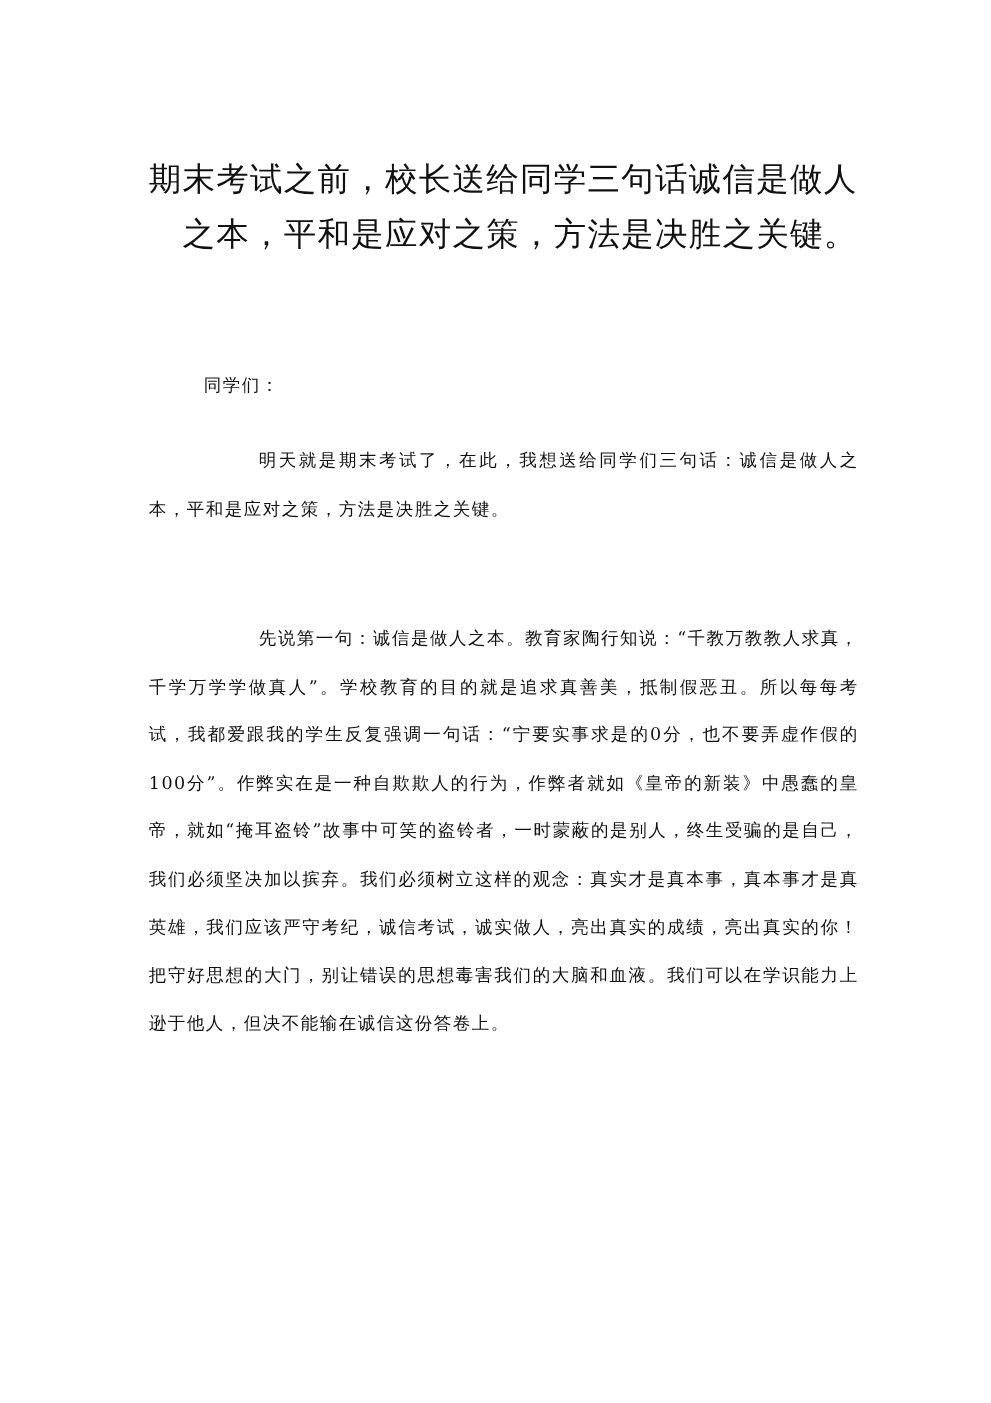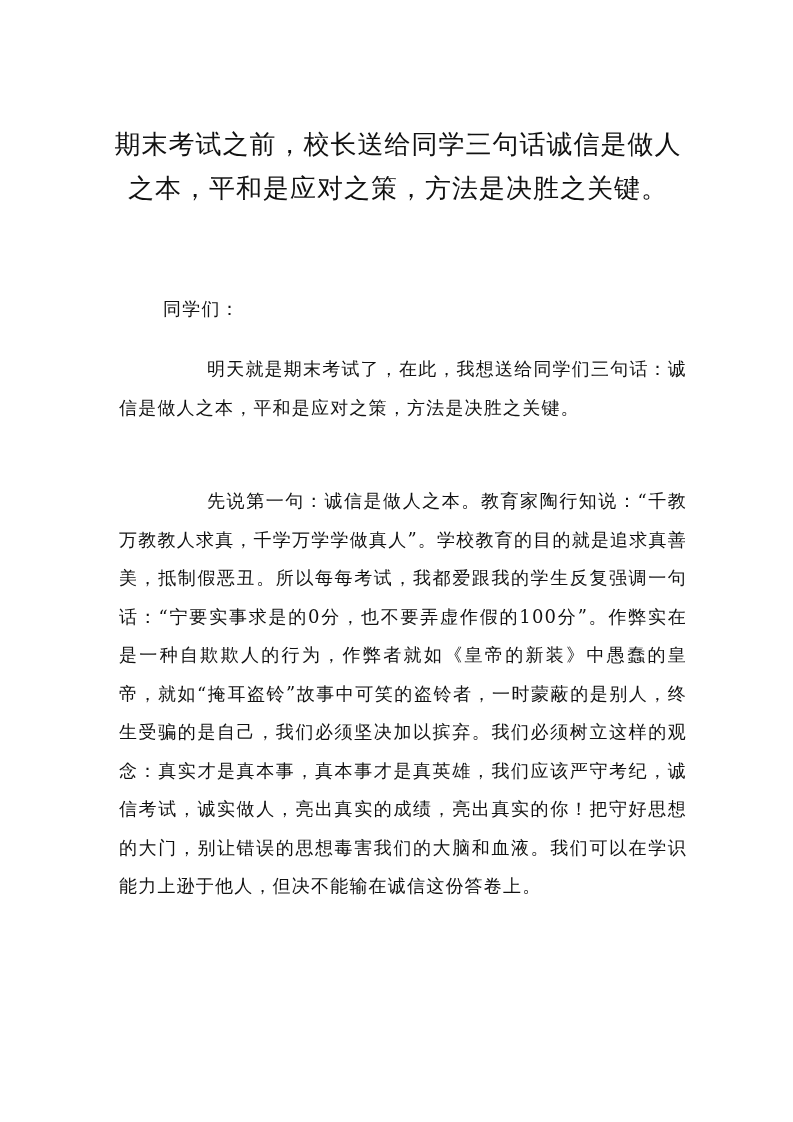--- a/index.html
+++ b/index.html
@@ -1,24 +1,24 @@
 <!DOCTYPE html>
 <html><head>
 <meta charset="utf-8">
 <style>
   html, body { margin: 0; padding: 0; background: #ffffff; }
   body { width: 793px; height: 1122px; position: relative; overflow: hidden;
          font-family: "DejaVu Serif", "Liberation Serif", serif; color: #111; }
   .title { position: absolute; left: 110px; top: 122px; width: 576px;
-           font-size: 26px; line-height: 44px; text-align: center; letter-spacing: 1px; }
-  .para { position: absolute; left: 119px; width: 568px; font-size: 18px;
+           font-size: 26px; line-height: 44px; text-align: right; letter-spacing: 1px; }
+  .para { position: absolute; left: 119px; width: 568px; font-size: 14px;
           line-height: 38.5px; letter-spacing: 1.2px; text-align: justify; }
   .greet { left: 163px; top: 290px; }
   .p1 { top: 350px; text-indent: 88px; }
-  .p2 { top: 482px; text-indent: 88px; }
+  .p2 { top: 492px; text-indent: 88px; }
 </style>
 </head>
 <body>
 
 <div>
   <div class="title">期末考试之前，校长送给同学三句话诚信是做人之本，平和是应对之策，方法是决胜之关键。</div>
   <div class="para greet">同学们：</div>
   <div class="para p1">明天就是期末考试了，在此，我想送给同学们三句话：诚信是做人之本，平和是应对之策，方法是决胜之关键。</div>
   <div class="para p2">先说第一句：诚信是做人之本。教育家陶行知说：“千教万教教人求真，千学万学学做真人”。学校教育的目的就是追求真善美，抵制假恶丑。所以每每考试，我都爱跟我的学生反复强调一句话：“宁要实事求是的0分，也不要弄虚作假的100分”。作弊实在是一种自欺欺人的行为，作弊者就如《皇帝的新装》中愚蠢的皇帝，就如“掩耳盗铃”故事中可笑的盗铃者，一时蒙蔽的是别人，终生受骗的是自己，我们必须坚决加以摈弃。我们必须树立这样的观念：真实才是真本事，真本事才是真英雄，我们应该严守考纪，诚信考试，诚实做人，亮出真实的成绩，亮出真实的你！把守好思想的大门，别让错误的思想毒害我们的大脑和血液。我们可以在学识能力上逊于他人，但决不能输在诚信这份答卷上。</div>
 </div>

